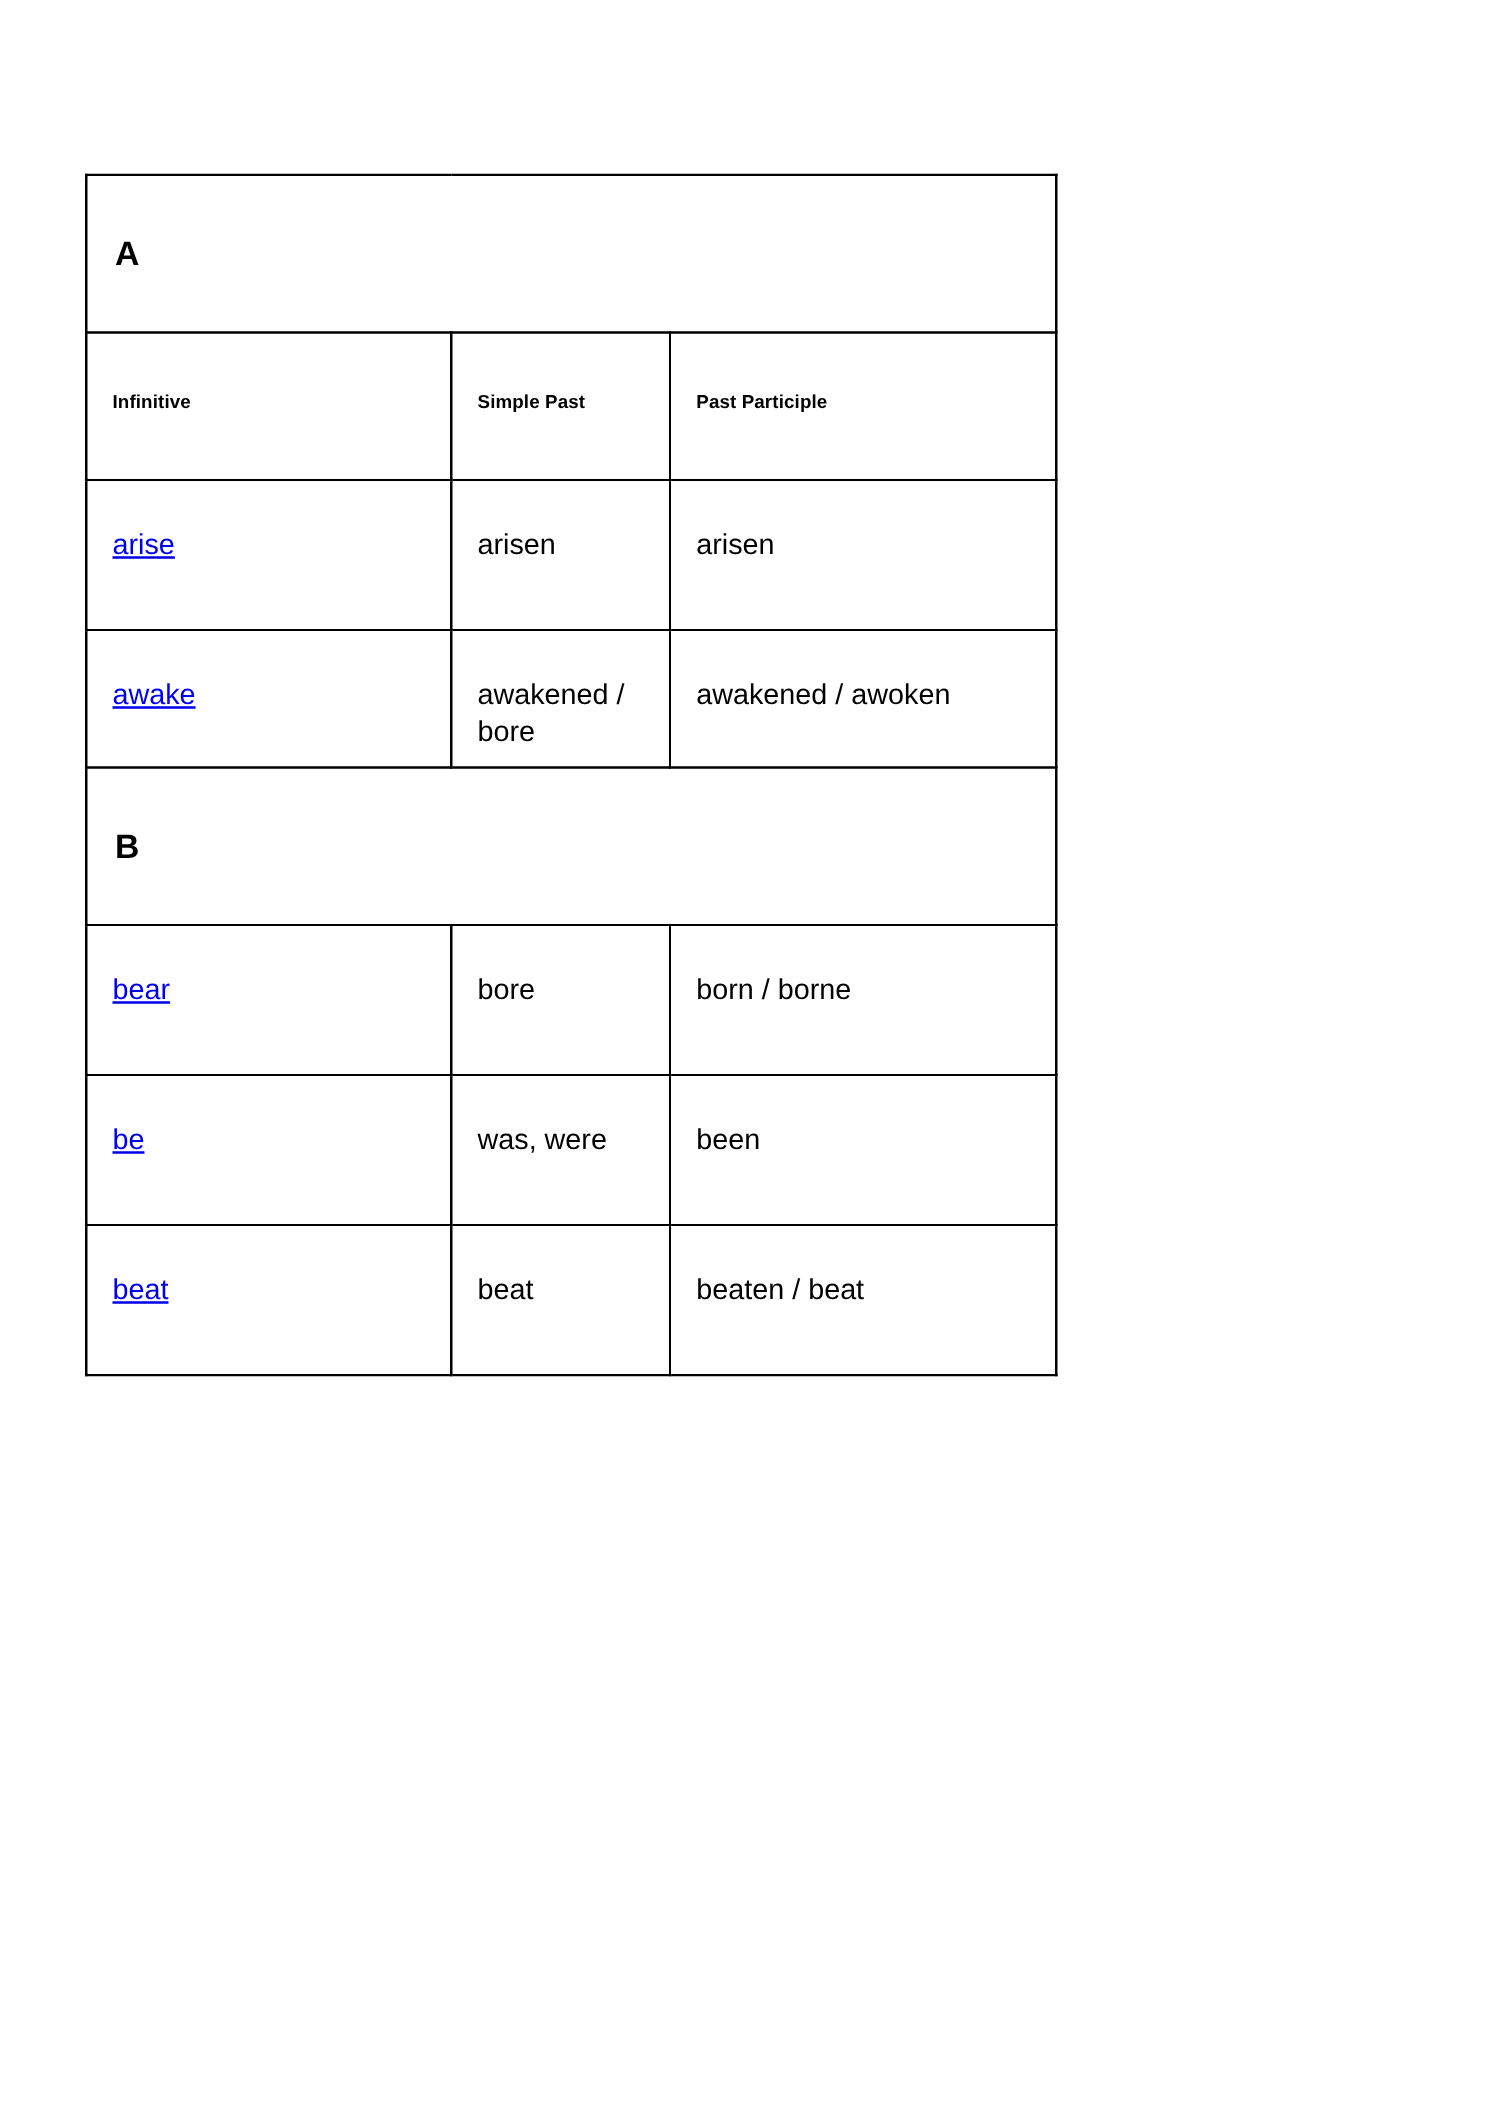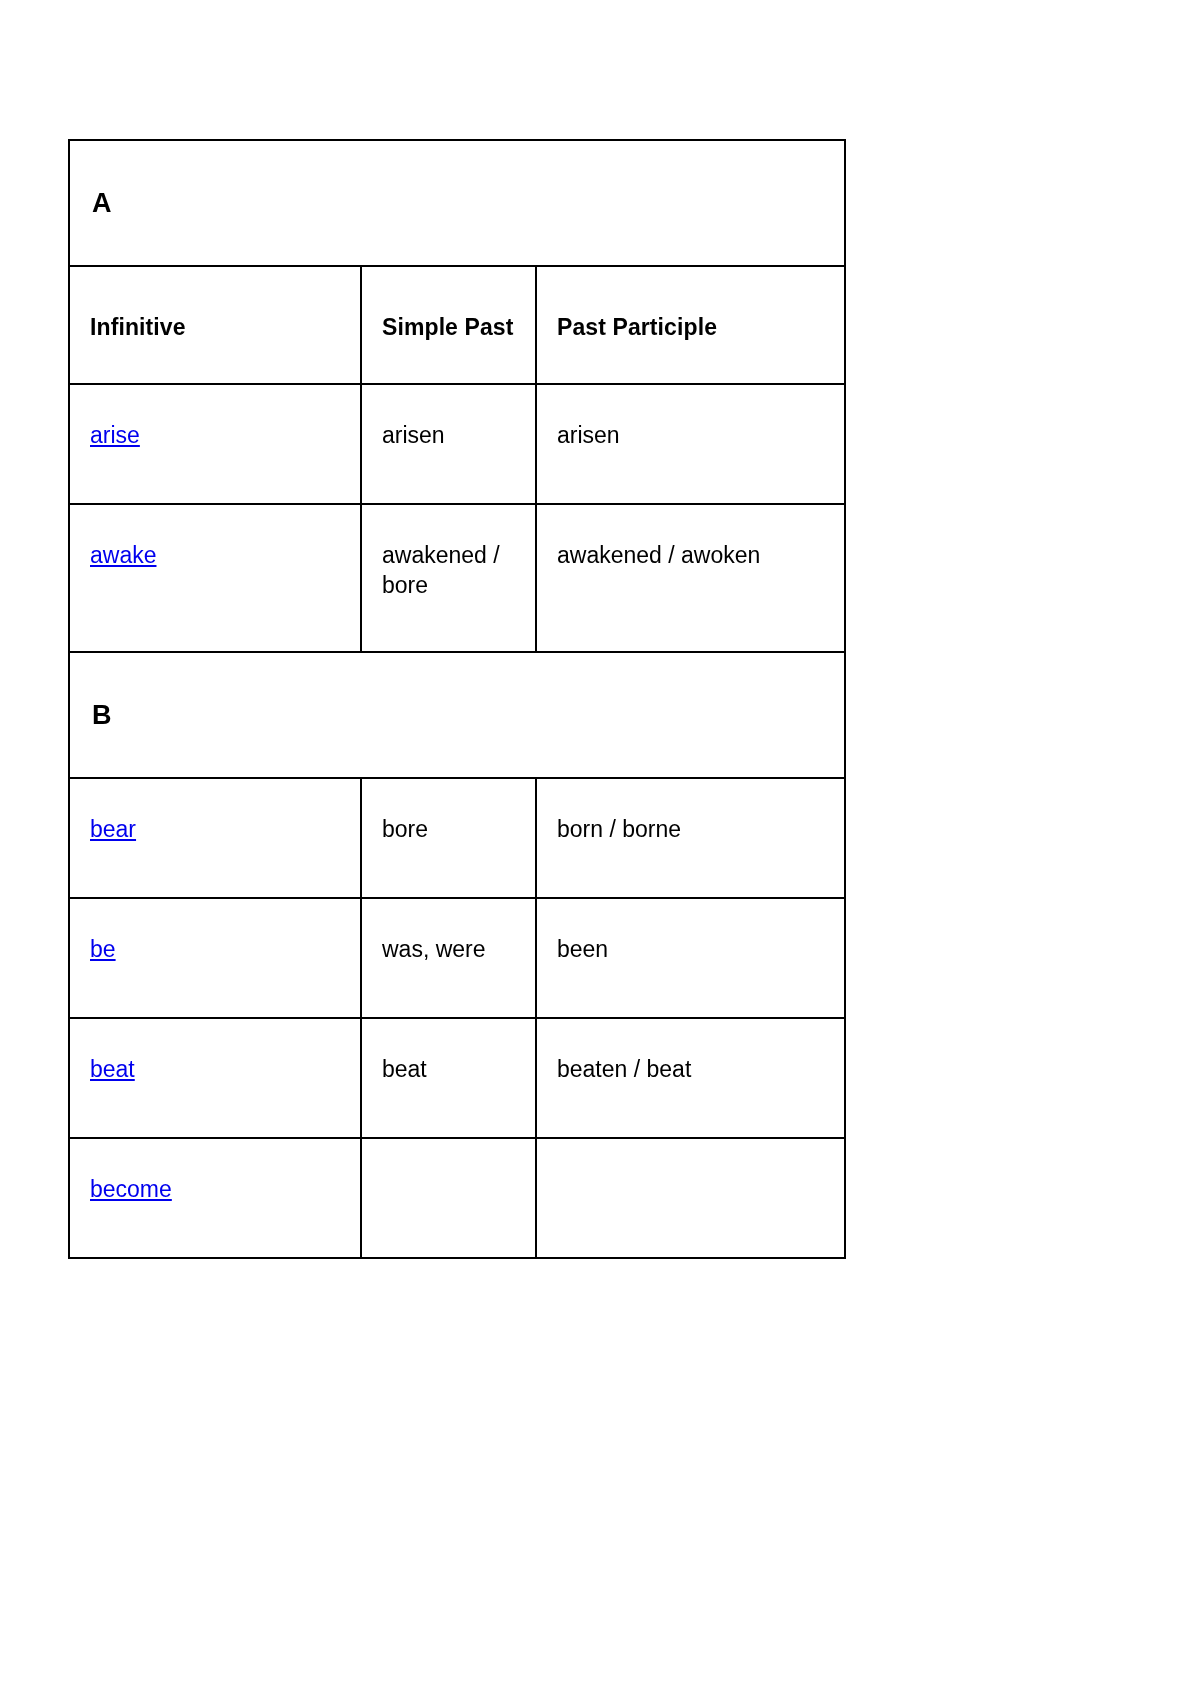--- a/index.html
+++ b/index.html
@@ -65,36 +65,36 @@
 
   
   tr.head-row td {
     height: 118px;
     position: relative;
   }
   .head-label {
     position: absolute;
     left: 20px;
     top: 46px;
-    font-size: 23px;
+    font-size: 15px;
     font-weight: bold;
     line-height: 1.25;
     color: #000000;
     letter-spacing: 0.1px;
     white-space: nowrap;
   }
 
   
   tr.data-row td {
     height: 120px;
     position: relative;
     padding-left: 48px;
   }
   tr.data-row.tall td {
-    height: 148px;
+    height: 110px;
   }
 
   .cell-text {
     position: absolute;
     left: 20px;
     top: 35px;
     right: 6px;
     font-size: 23px;
     line-height: 1.32;
     color: #000000;
@@ -204,28 +204,17 @@
           <span class="cell-text"><a class="verb-link" href="#">beat</a></span>
         </td>
         <td>
           <span class="cell-text">beat</span>
         </td>
         <td>
           <span class="cell-text">beaten / beat</span>
         </td>
       </tr>
 
-      <tr class="data-row">
-        <td>
-          <span class="cell-text"><a class="verb-link" href="#">become</a></span>
-        </td>
-        <td>
-          <span class="cell-text"></span>
-        </td>
-        <td>
-          <span class="cell-text"></span>
-        </td>
-      </tr>
 
     </tbody>
   </table>
 
 </div>
 
 </body></html>

